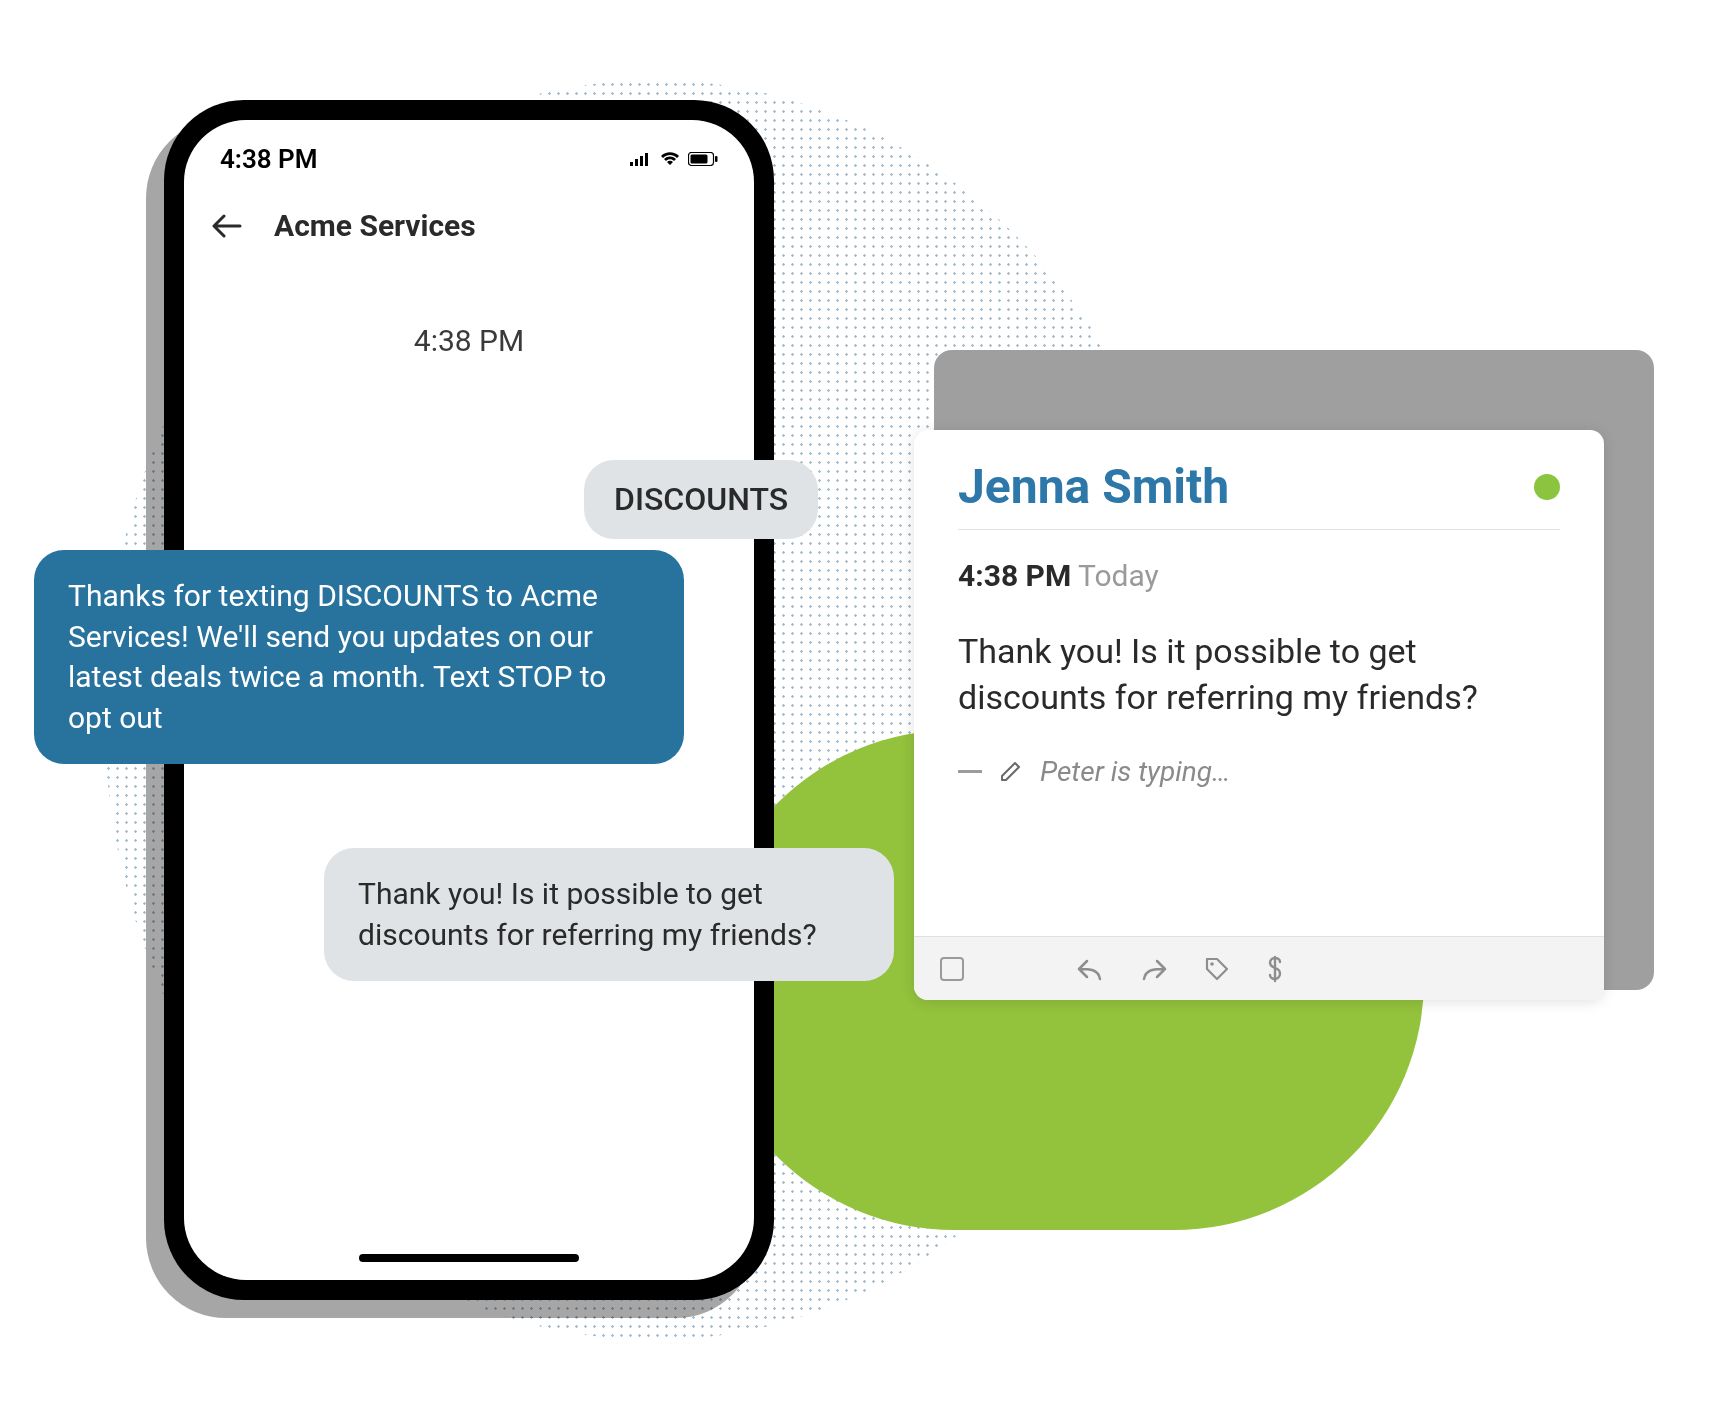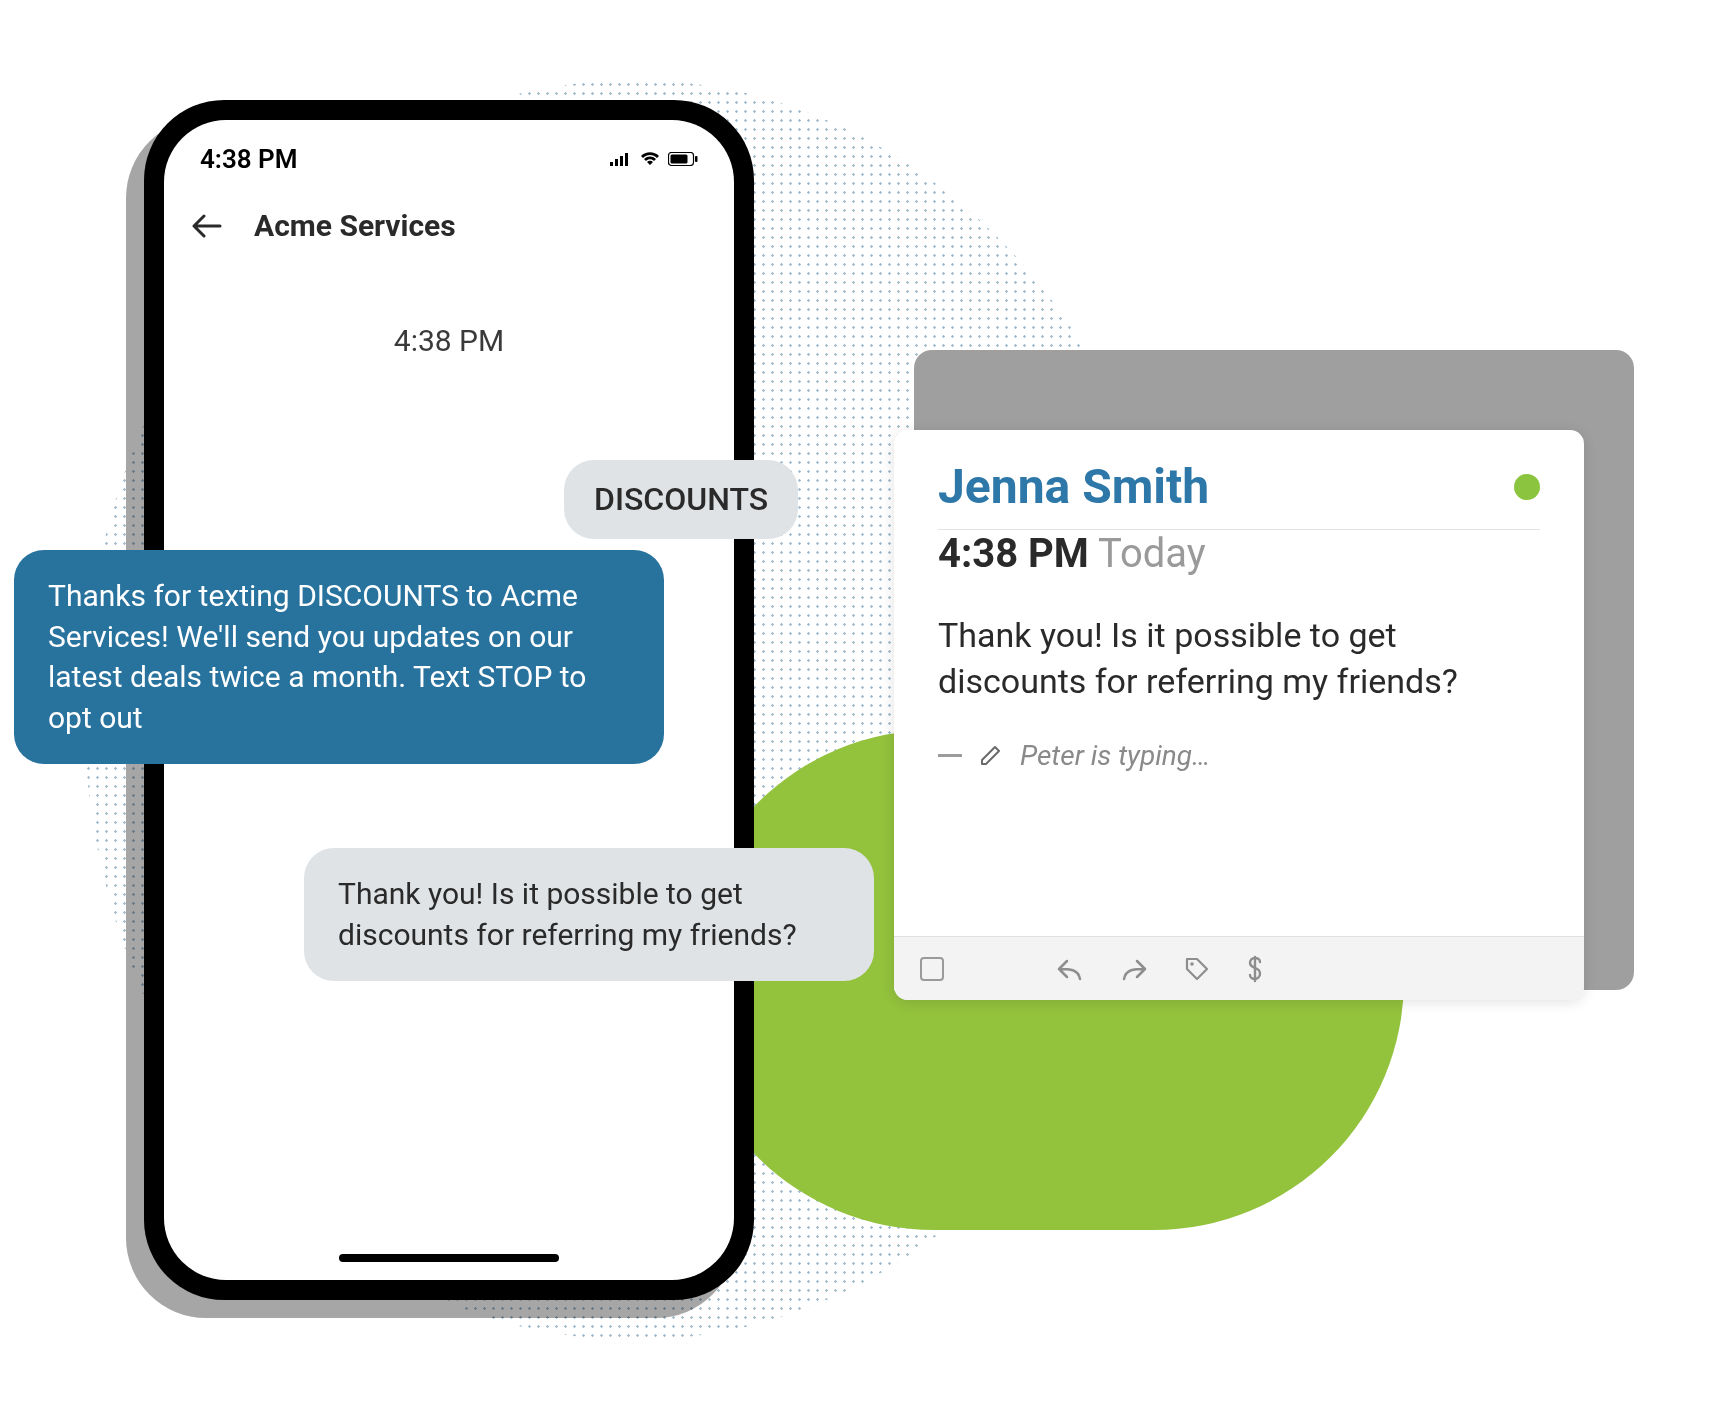--- a/index.html
+++ b/index.html
@@ -6,21 +6,21 @@
     body {
       font-family: -apple-system, BlinkMacSystemFont, "Segoe UI", Roboto, Helvetica, Arial, sans-serif;
       background: #fff;
       width: 1725px;
       height: 1419px;
       position: relative;
       overflow: hidden;
     }
     .canvas {
       position: absolute;
-      left: 24px;
+      left: 44px;
       top: 40px;
       width: 1600px;
       height: 1340px;
     }
 
     
     .halftone {
       position: absolute;
       left: 60px;
       top: 40px;
@@ -157,21 +157,21 @@
     .card-body { padding: 28px 44px 0 44px; }
     .card-header {
       display: flex;
       justify-content: space-between;
       align-items: center;
       border-bottom: 1px solid #e3e3e3;
       padding-bottom: 14px;
     }
     .card-name { color: #2d78a8; font-size: 48px; font-weight: 700; }
     .status-dot { width: 26px; height: 26px; border-radius: 50%; background: #8bc53f; }
-    .card-time { font-size: 40px; }
+    .card-time { margin-top: 28px; font-size: 30px; }
     .card-time-bold { font-weight: 700; color: #2a2a2a; }
     .card-time-light { color: #9a9a9a; font-weight: 400; }
     .card-message { margin-top: 36px; font-size: 34px; color: #2a2a2a; line-height: 1.35; }
     .typing-row {
       display: flex;
       align-items: center;
       gap: 16px;
       margin-top: 34px;
       color: #8a8a8a;
       font-size: 28px;

